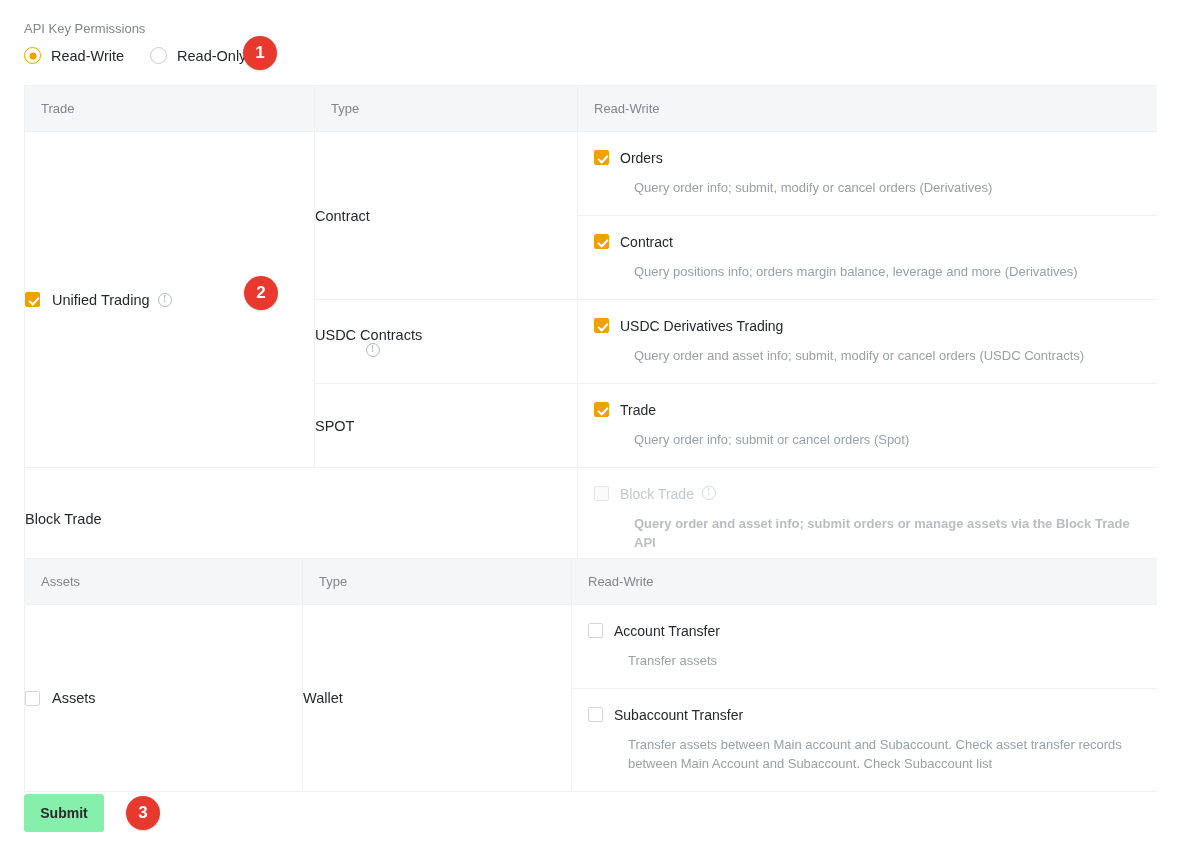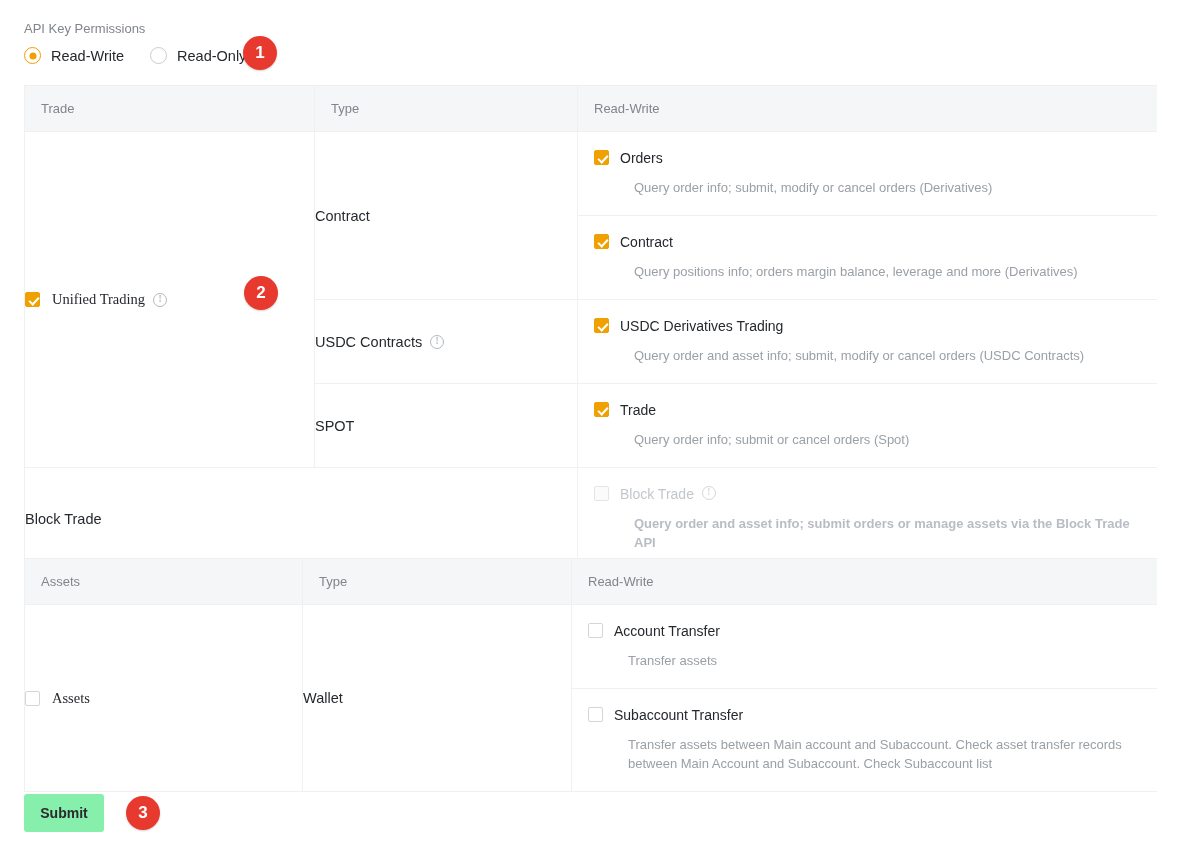--- a/index.html
+++ b/index.html
@@ -179,21 +179,20 @@
   
   .group-label {
     display: flex;
     align-items: center;
   }
   .group-text {
     margin-left: 12px;
     font-size: 14.5px;
     color: #25282d;
     white-space: nowrap;
-    font-family: Liberation Serif, serif;
   }
   .plain-label {
     font-size: 14.5px;
     color: #25282d;
   }
 
   
   .info-icon {
     display: inline-flex;
     align-items: center;
@@ -289,21 +288,21 @@
               <span class="cbx checked"></span>
               <span class="perm-name">Contract</span>
             </div>
             <div class="perm-desc">Query positions info; orders margin balance, leverage and more (Derivatives)</div>
           </div>
         </td>
       </tr>
 
       <tr>
         <td class="type-cell">
-          <span style="display:inline-flex;align-items:center;">
+          <span style="display:inline-flex;align-items:center;flex-direction:column;">
             <span>USDC Contracts</span>
             <span class="info-icon"></span>
           </span>
         </td>
         <td class="perm-cell">
           <div class="perm-item">
             <div class="perm-head">
               <span class="cbx checked"></span>
               <span class="perm-name">USDC Derivatives Trading</span>
             </div>

